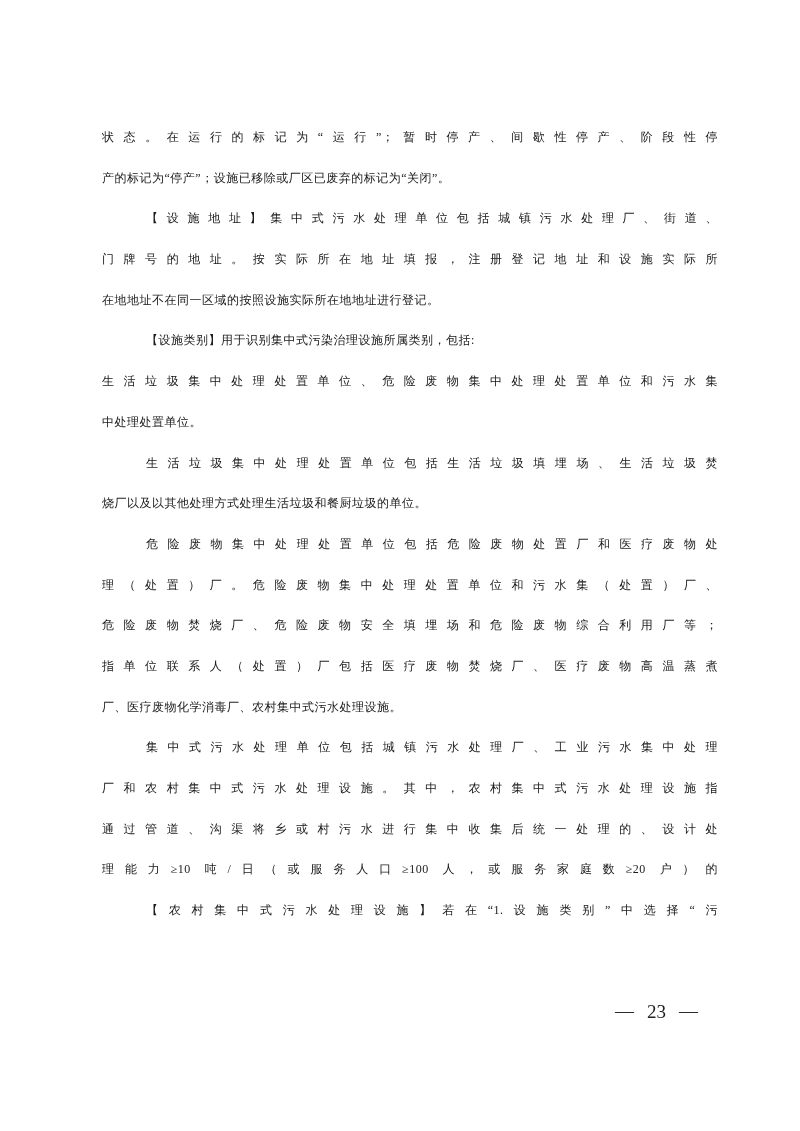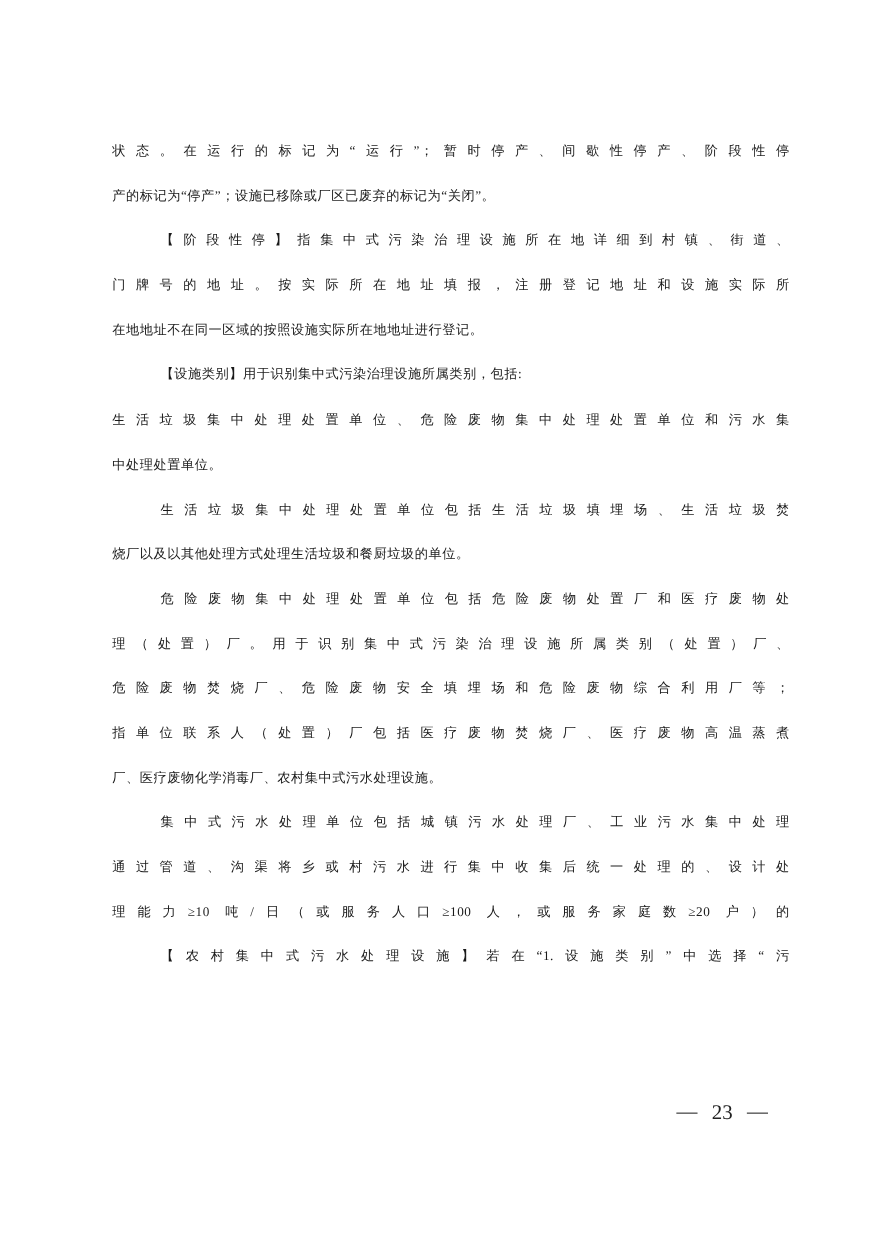--- a/index.html
+++ b/index.html
@@ -55,34 +55,35 @@
     top: -1px;
   }
 </style>
 </head>
 <body>
 
 <div class="page">
   <div class="text-block">
       <div class="line j">状态。在运行的标记为“运行”；暂时停产、间歇性停产、阶段性停</div>
       <div class="line l">产的标记为“停产”；设施已移除或厂区已废弃的标记为“关闭”。</div>
-      <div class="line j indent">【阶段性停】指集中式污染治理设施所在地详细到村镇、街道、</div>
+      <div class="line j indent">【设施地址】集中式污水处理单位包括城镇污水处理厂、街道、</div>
       <div class="line j">门牌号的地址。按实际所在地址填报，注册登记地址和设施实际所</div>
       <div class="line l">在地地址不在同一区域的按照设施实际所在地地址进行登记。</div>
       <div class="line l indent">【设施类别】用于识别集中式污染治理设施所属类别，包括:</div>
       <div class="line j">生活垃圾集中处理处置单位、危险废物集中处理处置单位和污水集</div>
       <div class="line l">中处理处置单位。</div>
       <div class="line j indent">生活垃圾集中处理处置单位包括生活垃圾填埋场、生活垃圾焚</div>
       <div class="line l">烧厂以及以其他处理方式处理生活垃圾和餐厨垃圾的单位。</div>
       <div class="line j indent">危险废物集中处理处置单位包括危险废物处置厂和医疗废物处</div>
-      <div class="line j">理（处置）厂。用于识别集中式污染治理设施所属类别（处置）厂、</div>
+      <div class="line j">理（处置）厂。危险废物集中处理处置单位和污水集（处置）厂、</div>
       <div class="line j">危险废物焚烧厂、危险废物安全填埋场和危险废物综合利用厂等；</div>
       <div class="line j">指单位联系人（处置）厂包括医疗废物焚烧厂、医疗废物高温蒸煮</div>
       <div class="line l">厂、医疗废物化学消毒厂、农村集中式污水处理设施。</div>
       <div class="line j indent">集中式污水处理单位包括城镇污水处理厂、工业污水集中处理</div>
+      <div class="line j">厂和农村集中式污水处理设施。其中，农村集中式污水处理设施指</div>
       <div class="line j">通过管道、沟渠将乡或村污水进行集中收集后统一处理的、设计处</div>
       <div class="line j">理能力≥10 吨/日（或服务人口≥100 人，或服务家庭数≥20 户）的</div>
       <div class="line j indent">【农村集中式污水处理设施】若在“1.设施类别”中选择“污</div>
     </div>
 
   <div class="page-num">
     <span class="dash">—</span>
     <span>23</span>
     <span class="dash">—</span>
   </div>

